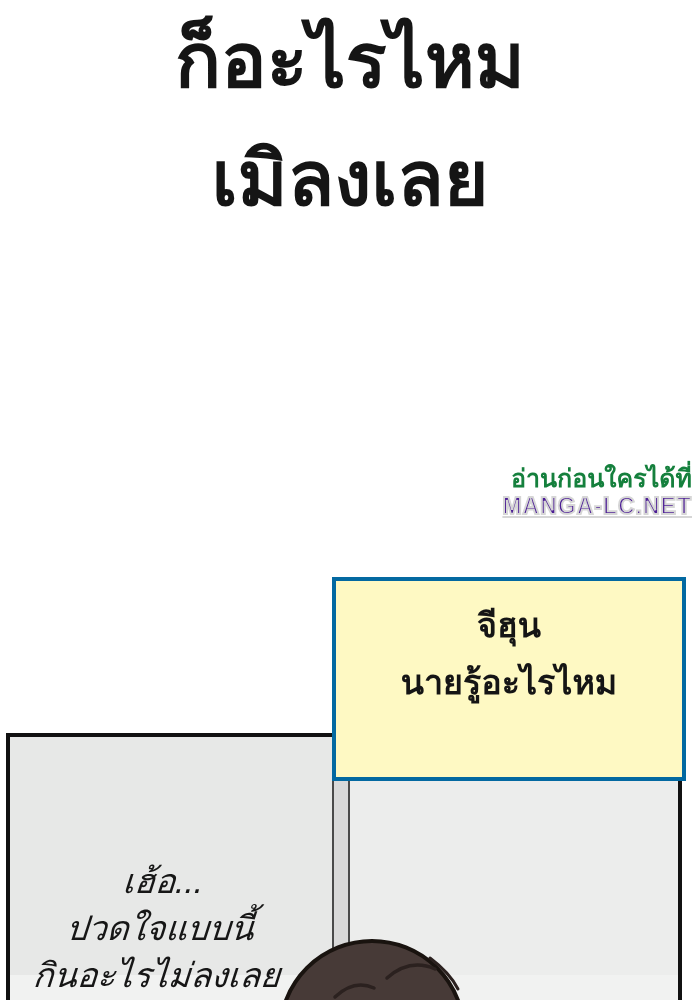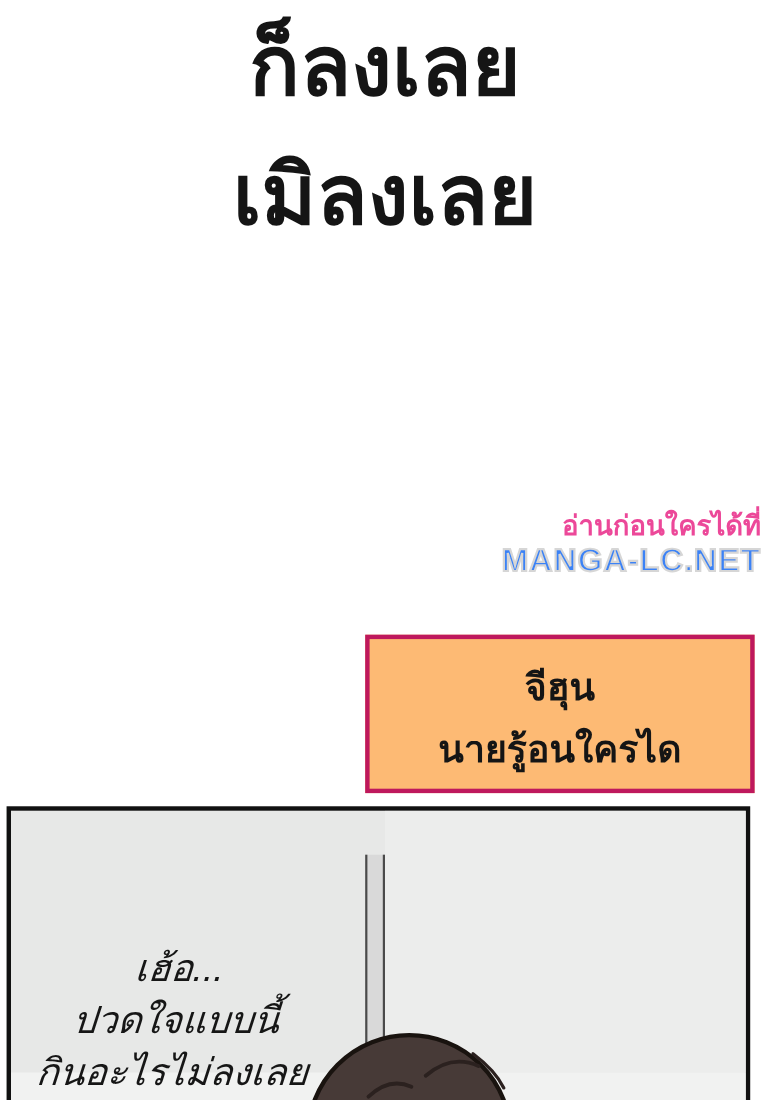--- a/index.html
+++ b/index.html
@@ -13,26 +13,26 @@
     position:absolute;top:2px;left:0;width:700px;
     text-align:center;color:#151515;
     font-size:76px;font-weight:700;line-height:118px;
     letter-spacing:0px;
   }
   
   .watermark{
     position:absolute;top:463px;right:8px;text-align:right;line-height:1.2;
   }
   .watermark .wm-line1{
-    font-size:25px;font-weight:700;color:#ec4899;
+    font-size:25px;font-weight:700;color:#15803d;
     text-shadow:0 0 2px #ffffff,0 0 1px #ffffff;
   }
   .watermark .wm-line2{
-    font-size:29px;font-weight:700;color:#3b82f6;
-    -webkit-text-stroke:2px #d6d6d6;letter-spacing:1px;
+    font-size:23px;font-weight:700;color:#4c1d95;
+    -webkit-text-stroke:2px #d6d6d6;letter-spacing:1px;text-decoration:underline;
   }
   
   .panel{
     position:absolute;left:6px;top:733px;width:676px;height:290px;
     box-sizing:border-box;border:4px solid #111111;background:#e7e8e7;
     overflow:hidden;z-index:1;
   }
   .panel-right{
     position:absolute;left:340px;top:0;width:328px;height:238px;
     background:#ecedec;
@@ -49,34 +49,34 @@
   .head-svg{position:absolute;left:262px;top:196px;}
   
   .thought{
     position:absolute;left:20px;top:121px;width:260px;
     text-align:center;color:#161616;
     font-size:34px;line-height:47px;font-style:italic;font-weight:500;
     transform:skewX(-4deg);
   }
   
   .bubble{
-    position:absolute;left:332px;top:577px;width:354px;height:144px;
-    box-sizing:border-box;border:4px solid #be185d;background:#fdba74;
+    position:absolute;left:332px;top:577px;width:354px;height:204px;
+    box-sizing:border-box;border:4px solid #0369a1;background:#fef9c3;
     z-index:3;text-align:center;color:#151515;
     font-size:34px;font-weight:600;line-height:57px;
     padding-top:16px;
   }
 </style>
 </head>
 <body>
 
 <div class="screen">
 
   <div class="title">
-    <div>ก็ลงเลย</div>
+    <div>ก็อะไรไหม</div>
     <div>เมิลงเลย</div>
   </div>
 
   <div class="watermark">
     <div class="wm-line1">อ่านก่อนใครได้ที่</div>
     <div class="wm-line2">MANGA-LC.NET</div>
   </div>
 
   <div class="panel">
     <div class="panel-right"></div>
@@ -92,16 +92,16 @@
 
     <div class="thought">
       <div>เฮ้อ...</div>
       <div>ปวดใจแบบนี้</div>
       <div>กินอะไรไม่ลงเลย</div>
     </div>
   </div>
 
   <div class="bubble">
     <div>จีฮุน</div>
-    <div>นายรู้อนใครได</div>
+    <div>นายรู้อะไรไหม</div>
   </div>
 
 </div>
 
 </body></html>

